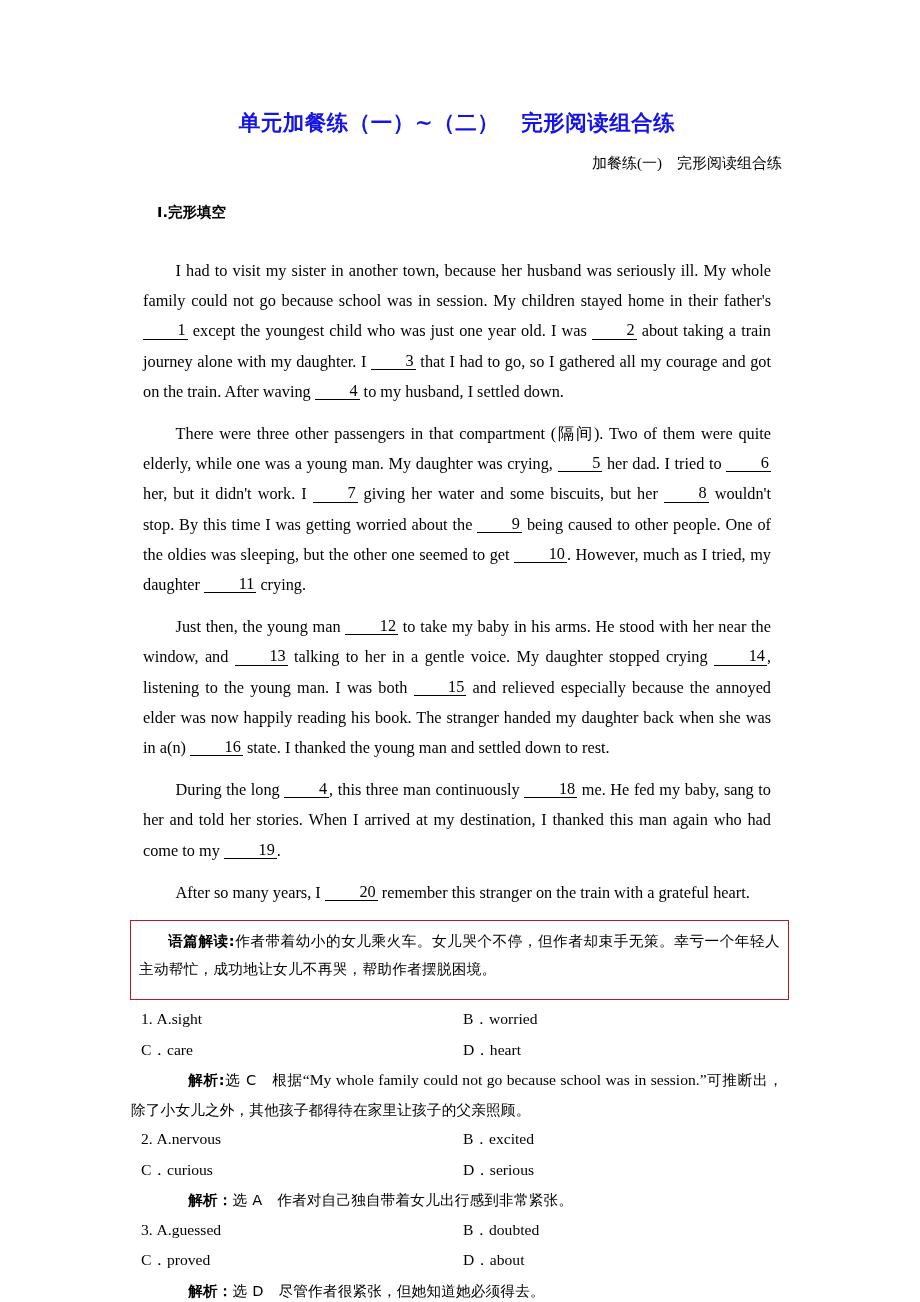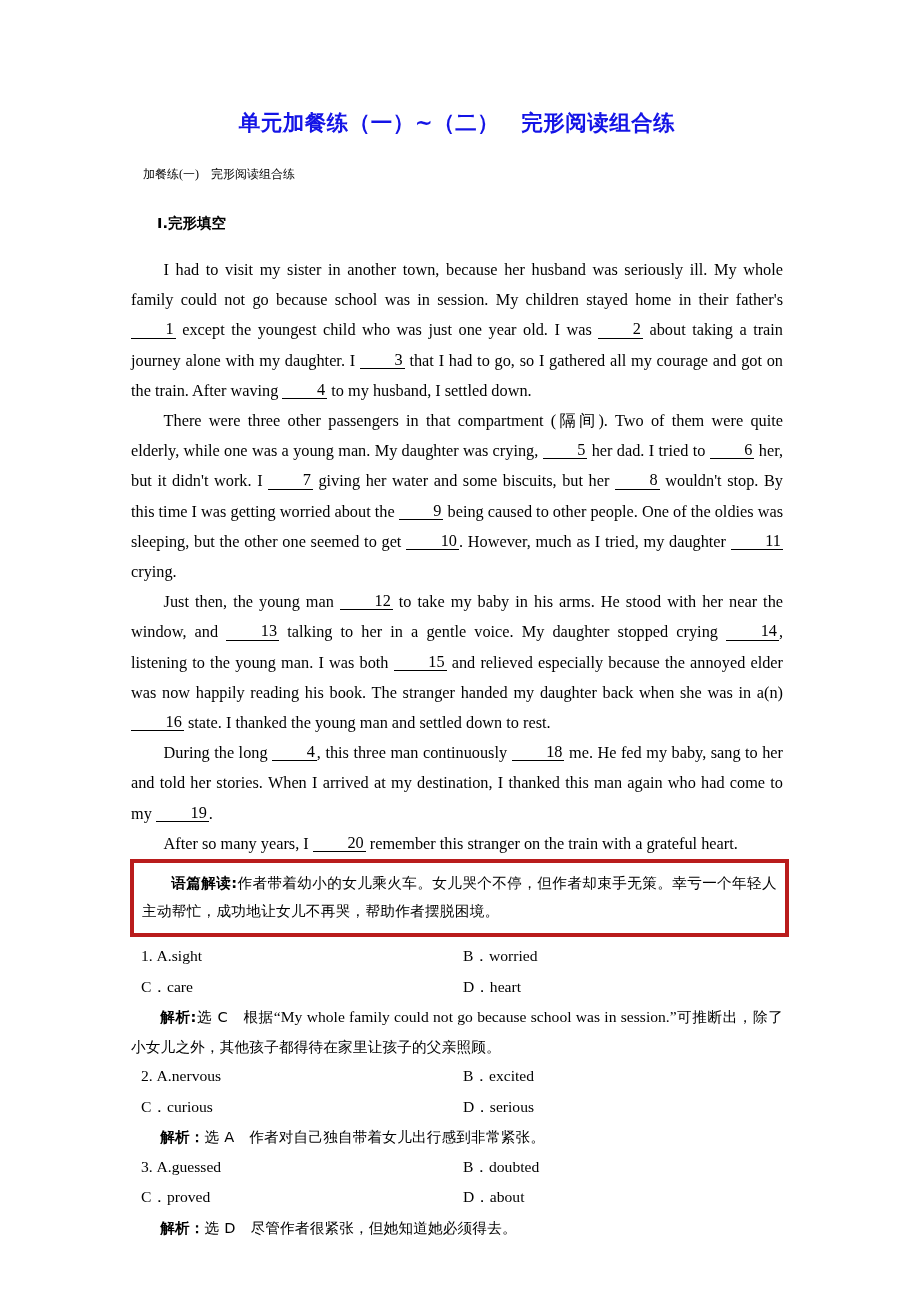--- a/index.html
+++ b/index.html
@@ -35,24 +35,24 @@
     font-weight: bold;
     font-size: 21.5px;
     letter-spacing: 0.5px;
     text-align: center;
     margin: 0;
     padding-top: 108px;
     line-height: 30px;
     white-space: pre;
   }
   .sub-title {
-    text-align: left;
+    text-align: right;
     font-family: "Liberation Serif", "DejaVu Serif", serif;
-    font-size: 12px;
-    margin: 12px;
+    font-size: 15px;
+    margin: 1px;
     padding-top: 13px;
     line-height: 22px;
     white-space: pre;
   }
   .section-heading {
     font-family: "DejaVu Sans", "Liberation Sans", sans-serif;
     font-weight: bold;
     font-size: 14.5px;
     margin: 16px;
     padding-top: 12px;
@@ -64,40 +64,40 @@
   .passage {
     margin: 0;
     padding-top: 6px;
   }
   .para {
     font-size: 16.3px;
     line-height: 30.2px;
     text-align: justify;
     text-justify: inter-word;
     text-indent: 2em;
-    margin: 0;
+    margin: 12px;
     hyphens: none;
   }
   .blank {
     display: inline-block;
     border-bottom: 1px solid #000;
     text-align: center;
     min-width: 30px;
     padding: 0 2px;
     line-height: 1.05;
     position: relative;
     top: -1px;
   }
   .blank.wide { min-width: 38px; text-align: right; }
 
   
   .analysis-box {
-    border: 4px solid #b91c1c;
+    border: 1px solid #b91c1c;
     margin-top: 0;
-    padding: 6px 8px 8px 8px;
+    padding: 6px 8px 16px 8px;
     box-sizing: border-box;
     width: 659px;
     margin-left: -1px;
   }
   .analysis-text {
     font-family: "DejaVu Sans", "Liberation Sans", sans-serif;
     font-size: 14.6px;
     line-height: 28px;
     text-indent: 2em;
     margin: 0;
@@ -124,21 +124,21 @@
   .opt-right { flex: 1; white-space: pre; }
   .explain {
     font-family: "DejaVu Sans", "Liberation Sans", sans-serif;
     font-size: 14.6px;
     line-height: 29.5px;
     text-indent: 2em;
     margin: 0;
     text-align: justify;
     letter-spacing: 0.2px;
   }
-  .explain .kw { font-weight: bold; }
+  .explain .kw { font-weight: bold; margin-left: 28px; }
   .explain .en {
     font-family: "Liberation Serif", "DejaVu Serif", serif;
     font-size: 15.6px;
     letter-spacing: 0;
   }
 </style>
 </head>
 <body>
 
 <div class="page">

